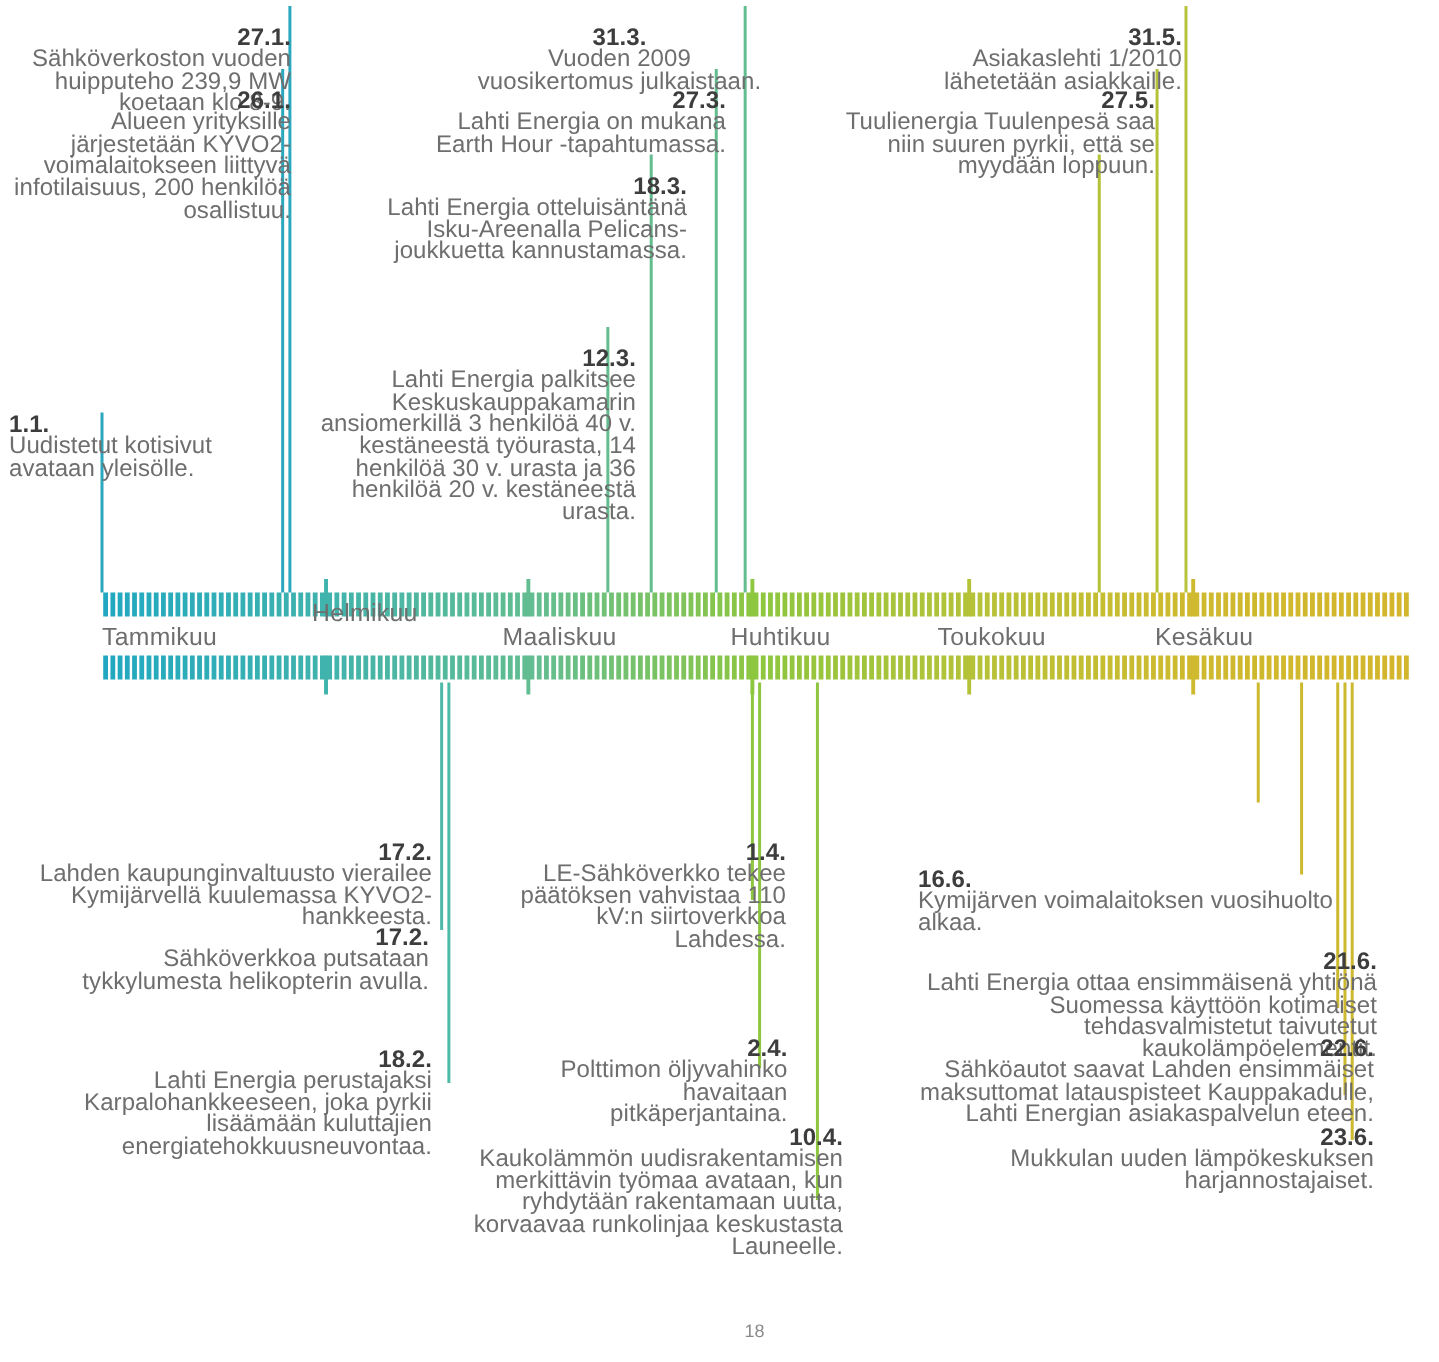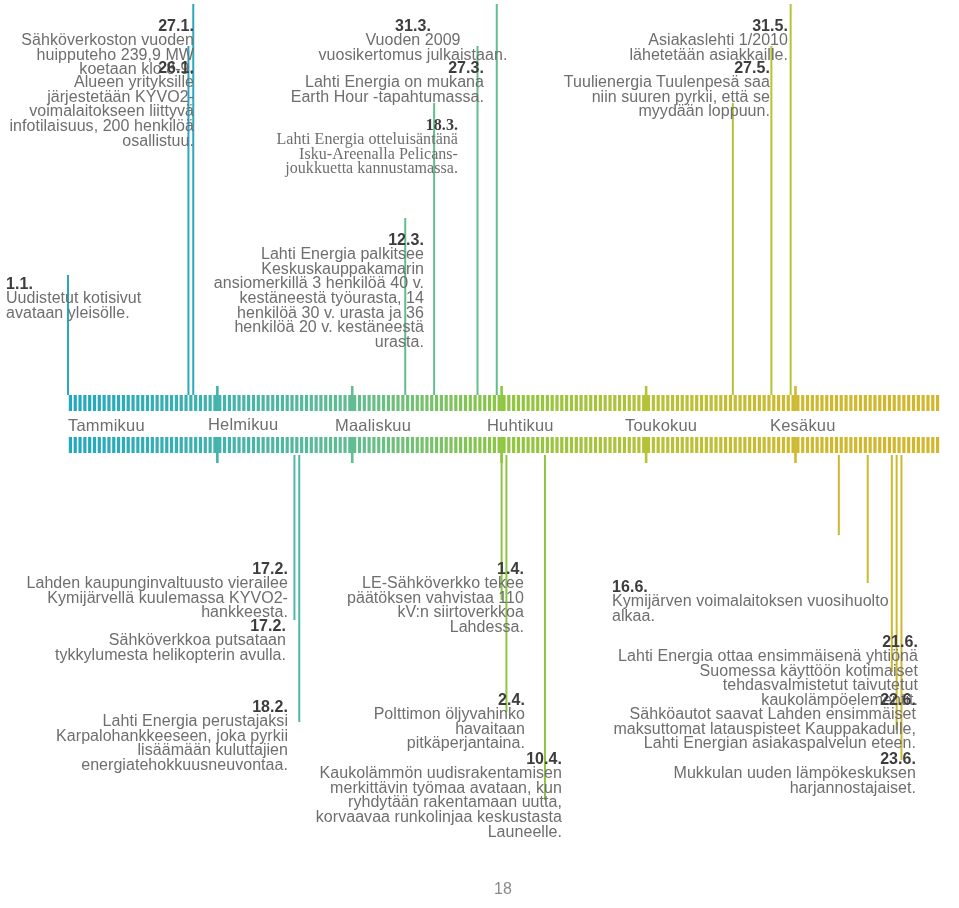--- a/index.html
+++ b/index.html
@@ -37,21 +37,21 @@
     color:#6e6e6e;
     letter-spacing:0.2px;
     white-space:nowrap;
   }
 
   
   .pageno{
     position:absolute;
     left:0;right:0;
     text-align:center;
-    font-size:16px;
+    font-size:12px;
     color:#8a8a8a;
     margin-left:47px;
   }
 </style>
 </head>
 <body>
 
 <div class="stage">
 
   <svg id="ruler" viewBox="0 0 959 908" width="959" height="908" xmlns="http://www.w3.org/2000/svg">
@@ -479,21 +479,21 @@
   <div class="event ta-c" style="left:318px;top:4px;width:190px;">
     <b>31.3.</b> 
     <span>Vuoden 2009 vuosikertomus julkaistaan.</span>
   </div>
 
   <div class="event ta-r" style="left:288px;top:46px;width:196px;">
     <b>27.3.</b> 
     <span>Lahti Energia on mukana Earth Hour -tapahtumassa.</span>
   </div>
 
-  <div class="event ta-r" style="left:250px;top:103px;width:208px;font-family:Liberation Serif, serif;">
+  <div class="event ta-r" style="left:250px;top:103px;width:208px;">
     <b>18.3.</b> 
     <span>Lahti Energia otteluisäntänä Isku-Areenalla Pelicans-joukkuetta kannustamassa.</span>
   </div>
 
   <div class="event ta-r" style="left:600px;top:4px;width:188px;">
     <b>31.5.</b> 
     <span>Asiakaslehti 1/2010 lähetetään asiakkaille.</span>
   </div>
 
   <div class="event ta-r" style="left:548px;top:46px;width:222px;">
@@ -506,21 +506,21 @@
     <b>1.1.</b> 
     <span>Uudistetut kotisivut avataan yleisölle.</span>
   </div>
 
   <div class="event ta-r" style="left:212px;top:218px;width:212px;">
     <b>12.3.</b> 
     <span>Lahti Energia palkitsee Keskuskauppakamarin ansiomerkillä 3 henkilöä 40 v. kestäneestä työurasta, 14 henkilöä 30 v. urasta ja 36 henkilöä 20 v. kestäneestä urasta.</span>
   </div>
 
   <div class="month" style="left:68px;top:416px;">Tammikuu</div>
-  <div class="month" style="left:208px;top:415px;">Helmikuu</div>
+  <div class="month" style="left:208px;top:400px;">Helmikuu</div>
   <div class="month" style="left:335px;top:416px;">Maaliskuu</div>
   <div class="month" style="left:487px;top:416px;">Huhtikuu</div>
   <div class="month" style="left:625px;top:416px;">Toukokuu</div>
   <div class="month" style="left:770px;top:416px;">Kesäkuu</div>
 
 
   <div class="event ta-r" style="left:20px;top:547px;width:268px;">
     <b>17.2.</b> 
     <span>Lahden kaupunginvaltuusto vierailee Kymijärvellä kuulemassa KYVO2-hankkeesta.</span>
   </div>

